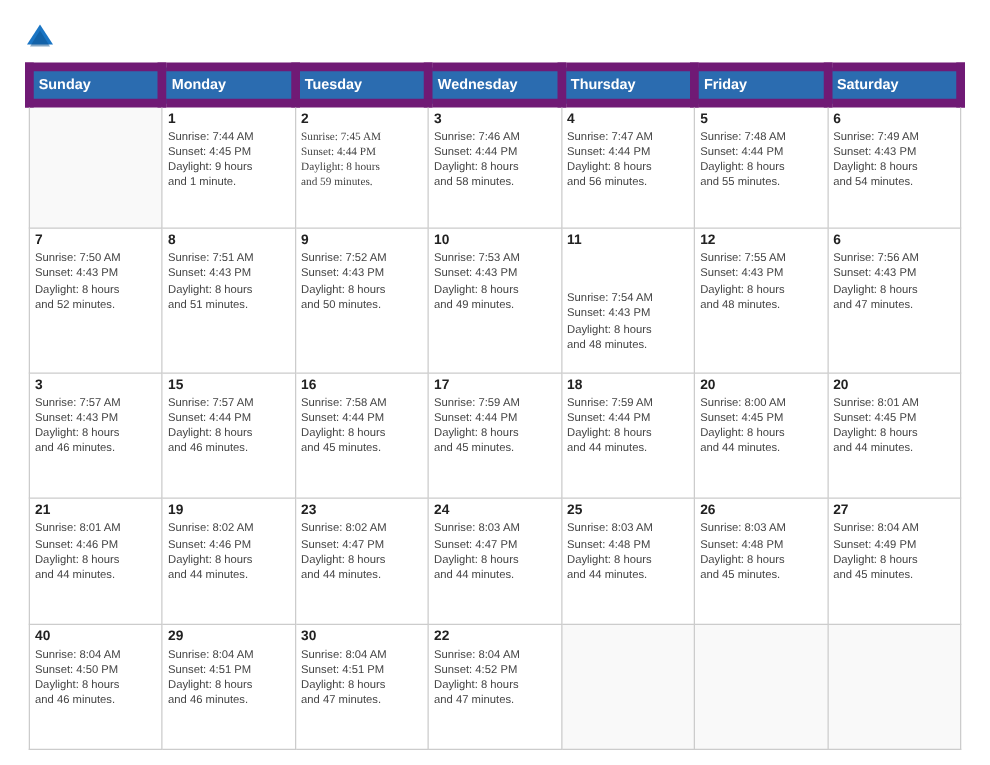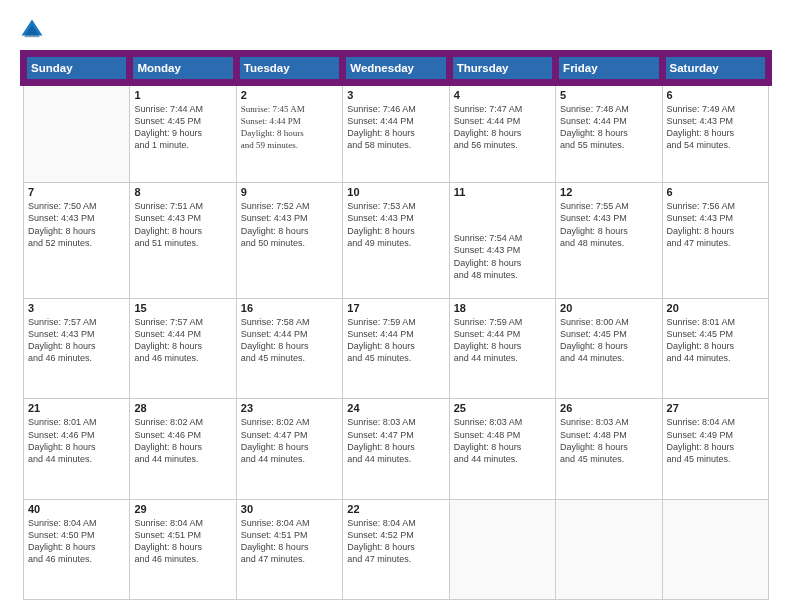--- a/index.html
+++ b/index.html
@@ -278,21 +278,21 @@
         </tr>
         <tr>
           <td>
             <span class="day-num">21</span>
             <div class="day-info" style="white-space: pre-line;">Sunrise: 8:01 AM
 Sunset: 4:46 PM
 Daylight: 8 hours
 and 44 minutes.</div>
           </td>
           <td>
-            <span class="day-num">28</span>
+            <span class="day-num">19</span>
             <div class="day-info" style="white-space: pre-line;">Sunrise: 8:02 AM
 Sunset: 4:46 PM
 Daylight: 8 hours
 and 44 minutes.</div>
           </td>
           <td>
             <span class="day-num">23</span>
             <div class="day-info" style="white-space: pre-line;">Sunrise: 8:02 AM
 Sunset: 4:47 PM
 Daylight: 8 hours

